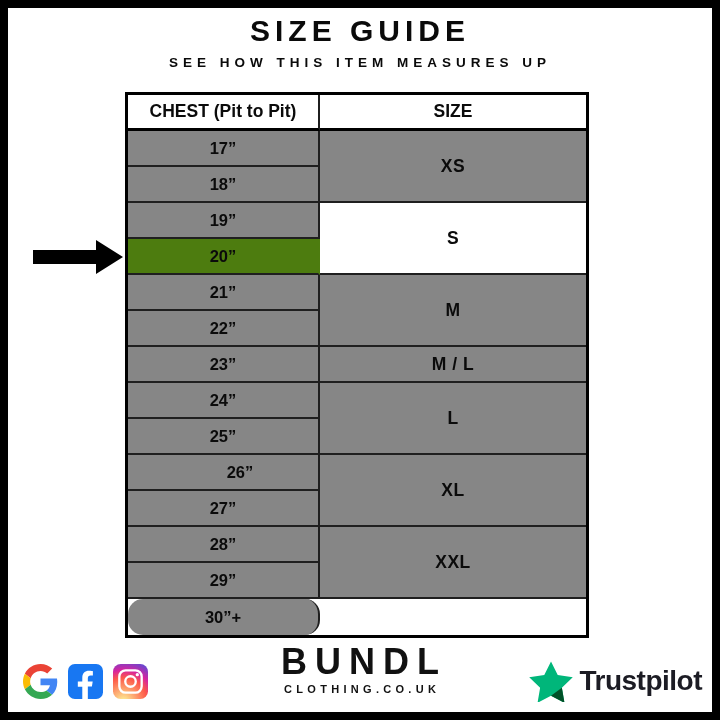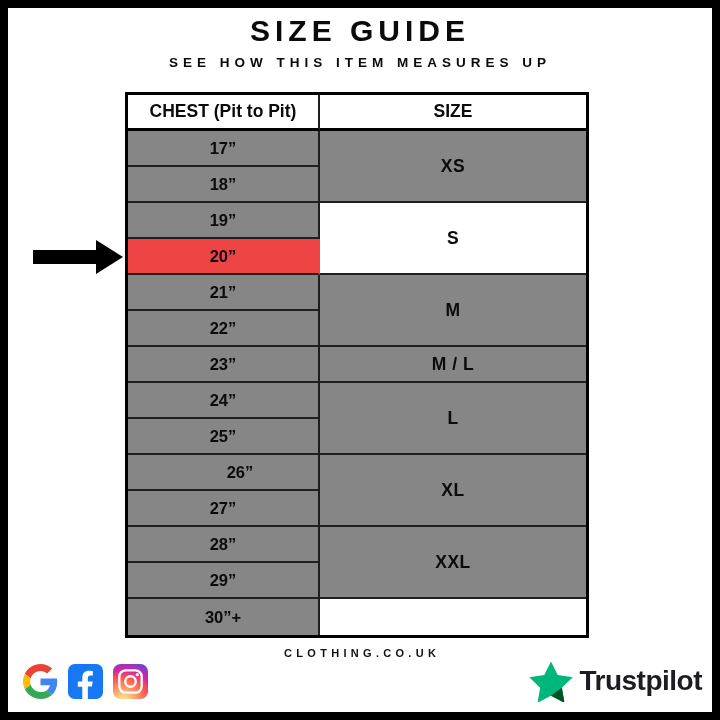--- a/index.html
+++ b/index.html
@@ -28,21 +28,21 @@
   .cell {
     box-sizing:border-box; display:flex; align-items:center; justify-content:center;
     background:#868686; color:#0b0b0b; font-weight:700; font-size:16.5px;
     border-bottom:2px solid #1f1f1f;
   }
   .chest { border-right:2.5px solid #1f1f1f; }
   .size  { font-size:17.5px; letter-spacing:0.5px; }
   .head  { background:#ffffff; border-bottom:3.5px solid #000; font-size:17.5px; }
   .chead { grid-row:1; grid-column:1; }
   .shead { grid-row:1; grid-column:2; }
-  .hl       { background:#ef4444; border-right-color:transparent; }
+  .hl       { background:#4d7c0f; border-right-color:transparent; }
   .hl-size  { background:#ffffff; }
   .no-bottom{ border-bottom:none; }
 
   
   .arrow { position:absolute; left:33px; top:240px; z-index:60; }
 
   
   .social { position:absolute; left:23px; top:664px; display:flex; gap:10px; align-items:center; }
   .social svg { display:block; }
 
@@ -79,21 +79,21 @@
       <div class="cell size" style="grid-area: 8 / 2 / span 1;">M / L</div>
       <div class="cell chest" style="grid-area: 9 / 1;">24”</div>
       <div class="cell chest" style="grid-area: 10 / 1;">25”</div>
       <div class="cell size" style="grid-area: 9 / 2 / span 2;">L</div>
       <div class="cell chest" style="grid-area: 11 / 1; padding-left: 34px;">26”</div>
       <div class="cell chest" style="grid-area: 12 / 1;">27”</div>
       <div class="cell size" style="grid-area: 11 / 2 / span 2;">XL</div>
       <div class="cell chest" style="grid-area: 13 / 1;">28”</div>
       <div class="cell chest" style="grid-area: 14 / 1;">29”</div>
       <div class="cell size" style="grid-area: 13 / 2 / span 2;">XXL</div>
-      <div class="cell chest no-bottom" style="grid-area: 15 / 1;">30”+</div>
+      <div class="cell chest no-bottom" style="grid-area: 15 / 1; border-radius: 15px;">30”+</div>
     </div>
 
   <svg class="arrow" width="90" height="34" viewBox="0 0 90 34">
     <polygon points="0,10 63,10 63,0 90,17 63,34 63,24 0,24" fill="#000"></polygon>
   </svg>
 
   <div class="social">
     <span>
       <svg width="35" height="35" viewBox="0 0 48 48">
         <path fill="#EA4335" d="M24 9.5c3.54 0 6.71 1.22 9.21 3.6l6.85-6.85C35.9 2.38 30.47 0 24 0 14.62 0 6.51 5.38 2.56 13.22l7.98 6.19C12.43 13.72 17.74 9.5 24 9.5z"></path>
@@ -120,20 +120,21 @@
         </defs>
         <rect x="0" y="0" width="36" height="36" rx="8" fill="url(#igg)"></rect>
         <rect x="6.5" y="6.5" width="23" height="23" rx="6.5" fill="none" stroke="#fff" stroke-width="2.4"></rect>
         <circle cx="18" cy="18" r="5.4" fill="none" stroke="#fff" stroke-width="2.4"></circle>
         <circle cx="25" cy="11" r="1.7" fill="#fff"></circle>
       </svg>
     </span>
   </div>
 
   <div class="brand">
+    <div class="brand-name">BUNDL</div>
     <div class="brand-tag">CLOTHING.CO.UK</div>
   </div>
 
   <div class="trustpilot">
     <svg width="44" height="42" viewBox="0 0 100 95">
       <polygon fill="#00B67A" points="50,3 65.3,34 99.5,38.9 74.7,63 80.6,97.1 50,81 19.4,97.1 25.3,63 0.5,38.9 34.7,34"></polygon>
       <polygon fill="#005128" points="50,81 74.7,63 80.6,97.1"></polygon>
     </svg>
     <span class="tp-label">Trustpilot</span>
   </div>

